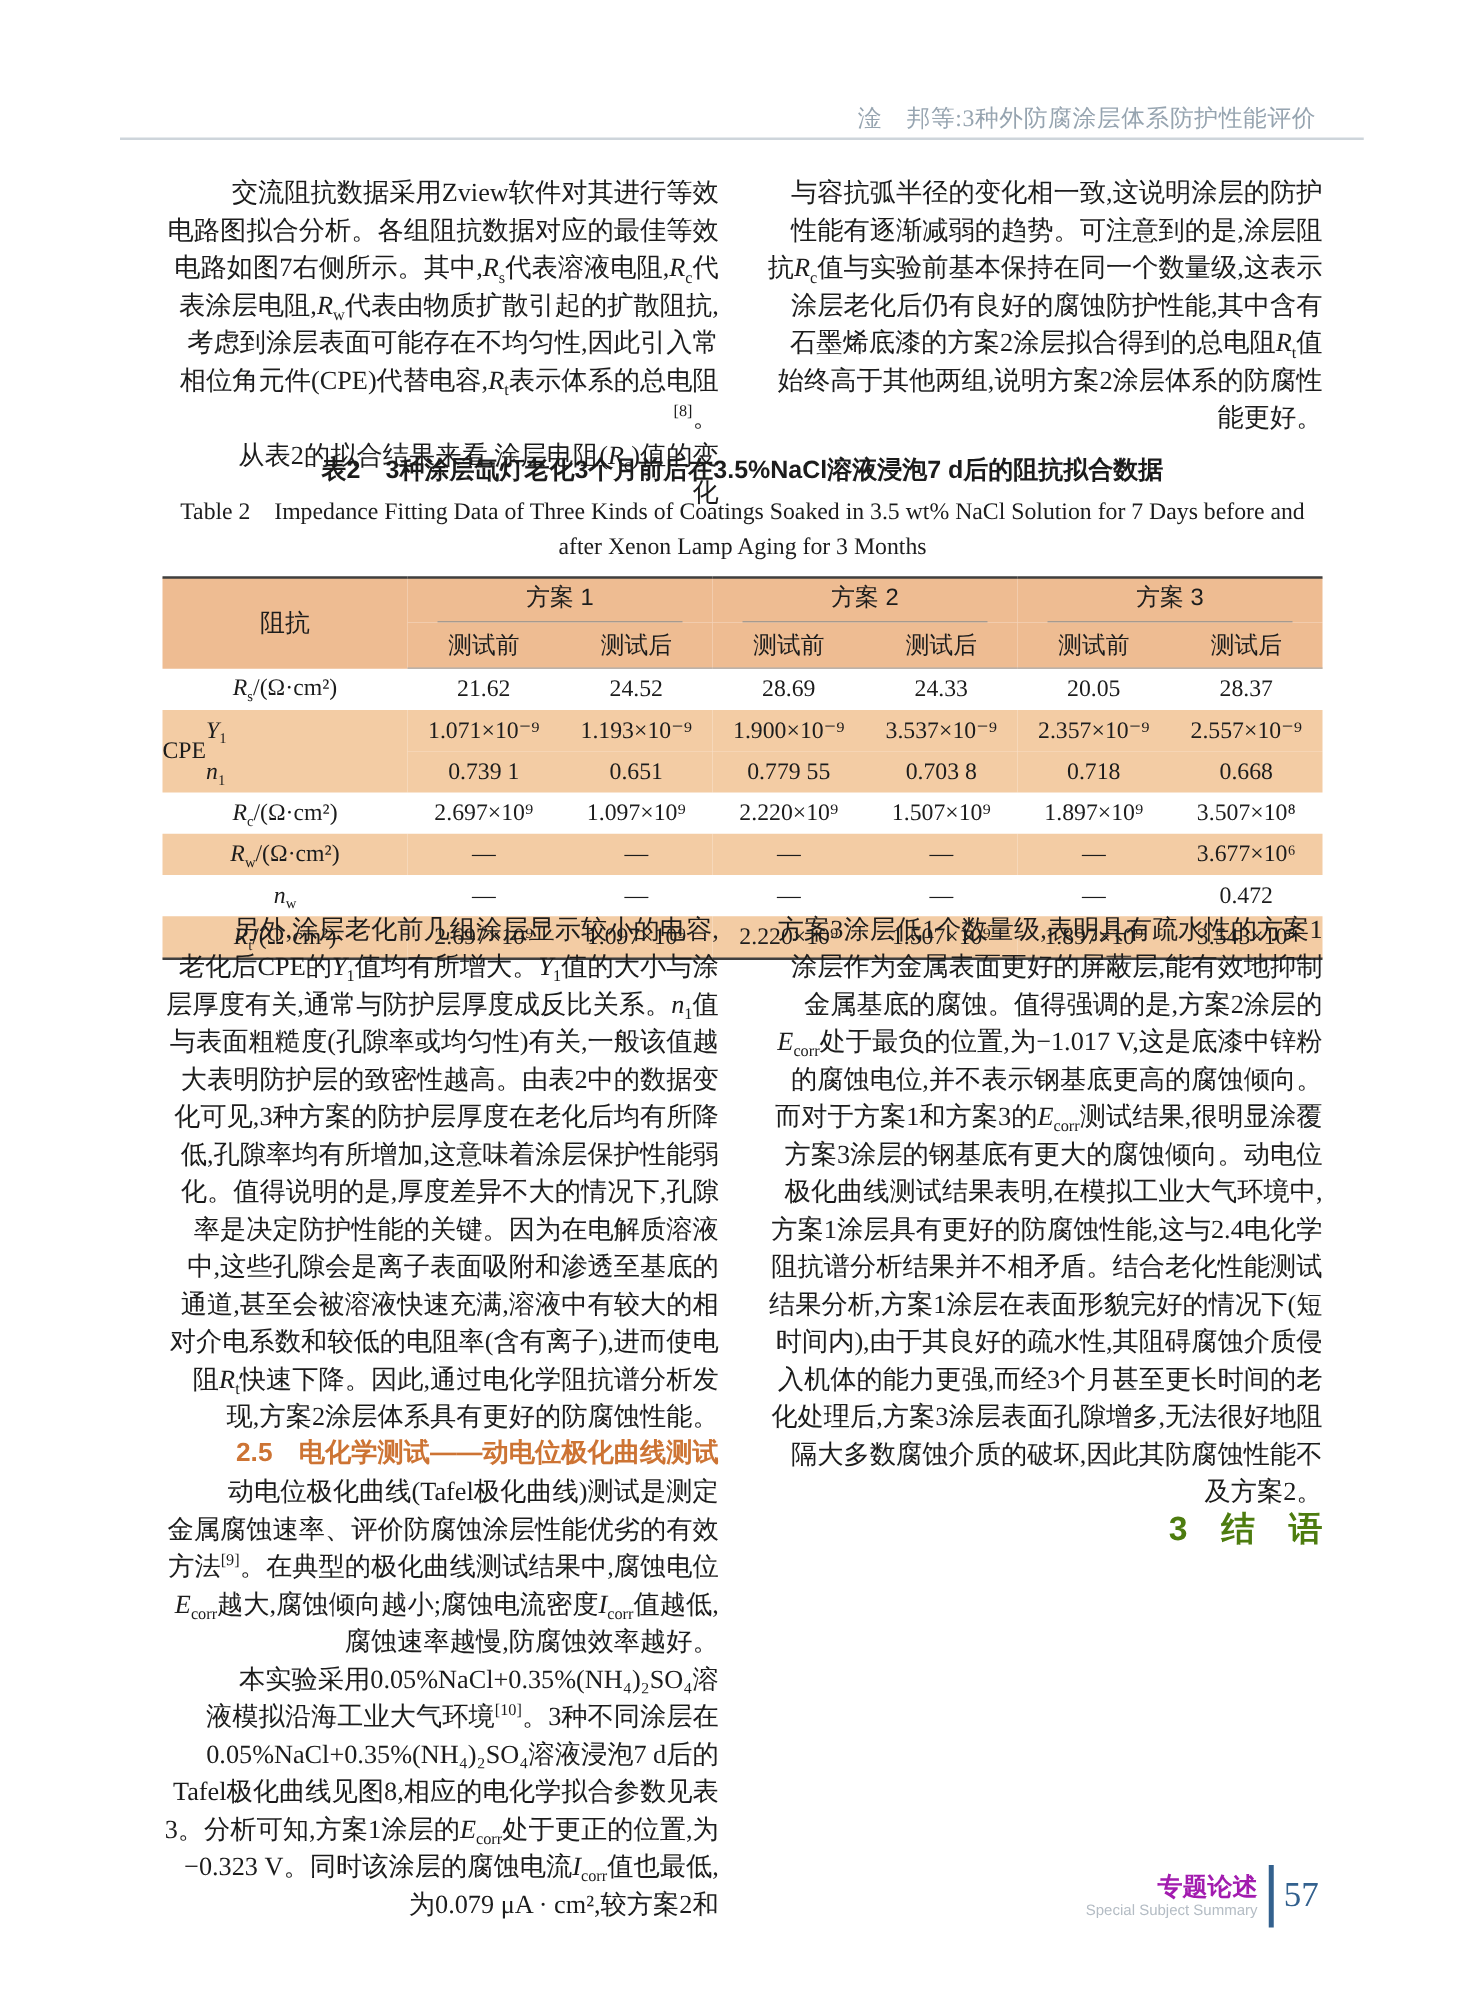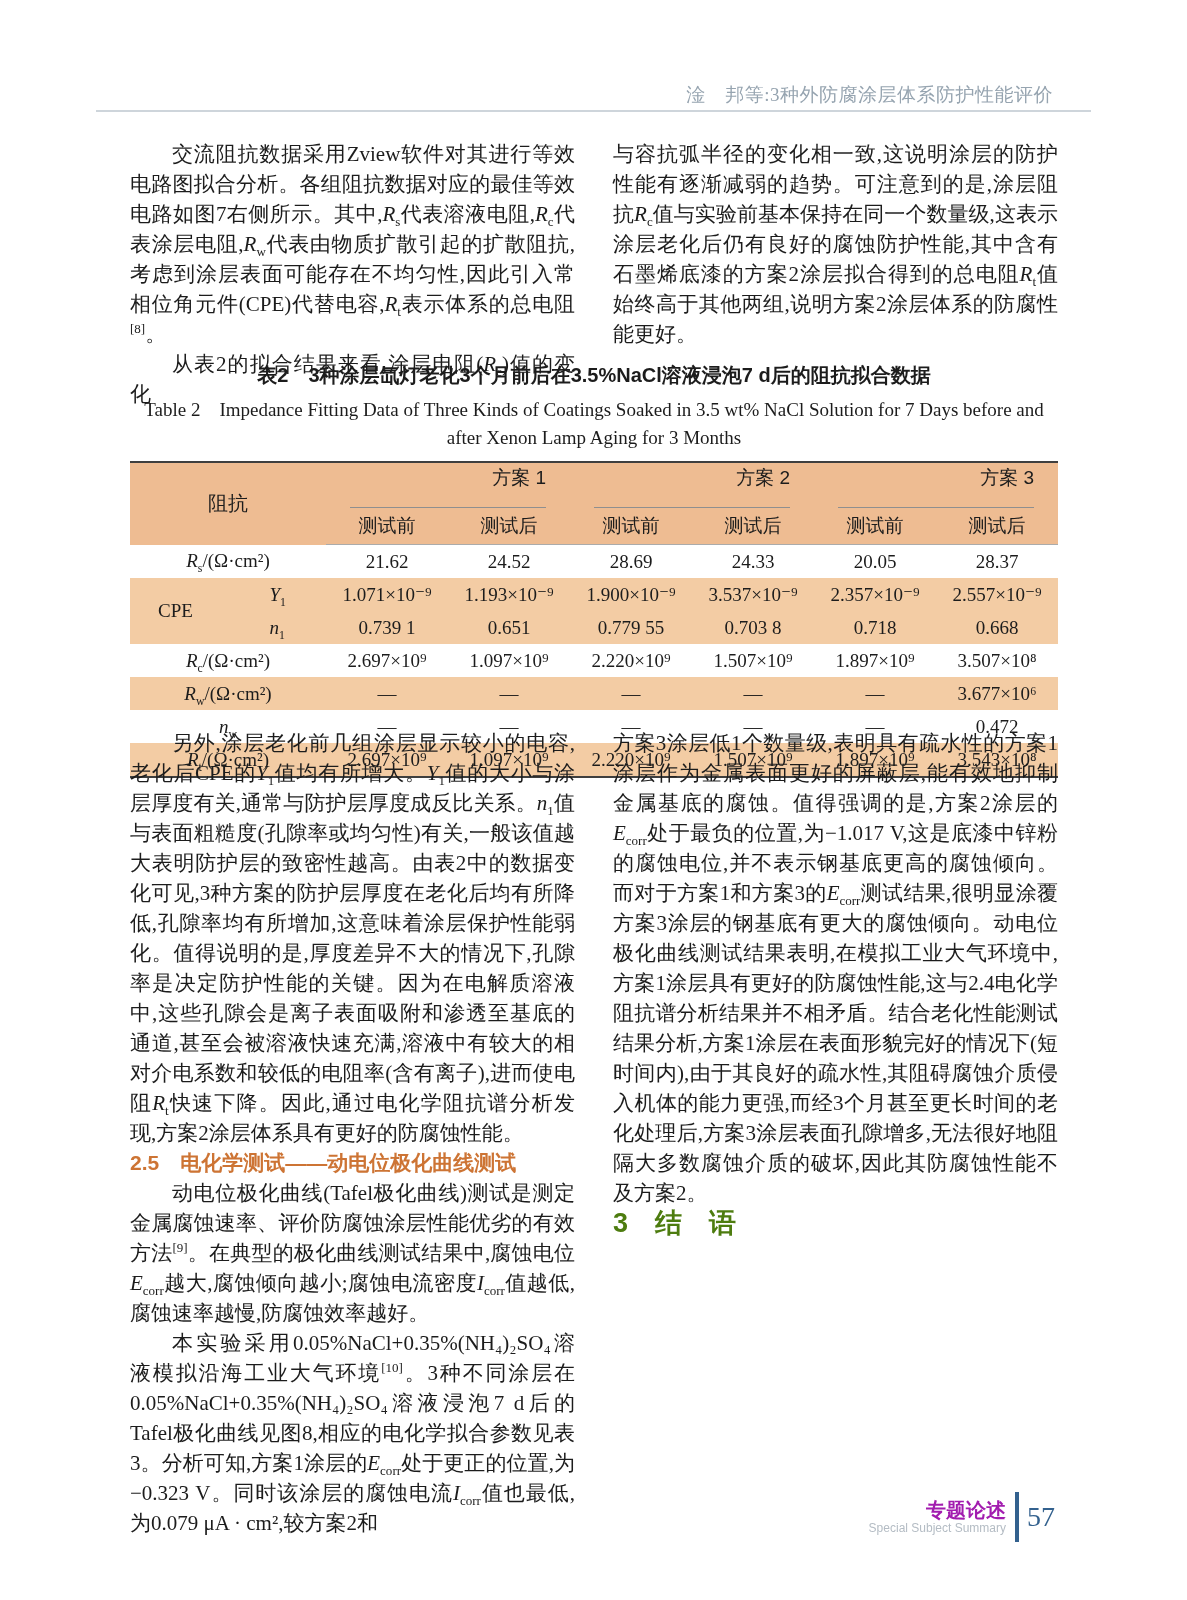--- a/index.html
+++ b/index.html
@@ -8,21 +8,21 @@
 
   
   .running-head{position:absolute;top:82px;right:134px;font-size:19px;letter-spacing:.5px;color:#96a4b0;text-align:center;}
   .head-rule{position:absolute;top:110px;left:96px;width:995px;border-top:2px solid #ced5db;}
 
   
   .two-col{position:absolute;left:130px;width:928px;display:flex;gap:38px;}
   .top-section{top:139px;}
   .bottom-section{top:728px;}
   .col{width:445px;text-align:justify;font-size:21px;line-height:30px;}
-  .col p{margin:0;}
+  .col p{margin:0;text-align:right;}
   p.ind{text-indent:2em;}
   sub,sup{font-size:.62em;line-height:0;}
   i{font-style:italic;}
 
   
   .h-sub{font-family:"Liberation Sans","DejaVu Sans",sans-serif;font-weight:bold;
          font-size:21px;color:#cd7434;margin:3px 0;text-align:left;}
   .h-main{font-family:"Liberation Sans","DejaVu Sans",sans-serif;font-weight:bold;
           font-size:27px;color:#4d7c0f;margin:22px 0 12px;text-align:left;}
 
@@ -32,27 +32,27 @@
           font-weight:bold;font-size:20px;margin:0 0 7px;}
   .cap-en{text-align:center;font-family:"Liberation Serif","DejaVu Serif",serif;
           font-weight:normal;font-size:19px;line-height:28px;margin:0 0 9px;}
   table.impedance{width:100%;border-collapse:collapse;font-size:19px;}
   table.impedance thead{border-top:2px solid #3f3f3f;}
   table.impedance tbody{border-bottom:2px solid #3f3f3f;}
   table.impedance th{background:#eebc92;font-family:"Liberation Sans","DejaVu Sans",sans-serif;
           font-weight:normal;font-size:19px;text-align:center;padding:0;}
   table.impedance th.imp{font-size:20px;}
   th.scheme-cell{vertical-align:bottom;padding-top:8px;}
-  .scheme{display:block;margin:0 24px;padding:2px 0 16px;border-bottom:1px solid #8f8f8f;text-align:right;}
+  .scheme{display:block;margin:0 24px;padding:2px 0 6px;border-bottom:1px solid #8f8f8f;}
   th.sub{height:36px;border-bottom:1px solid #ababab;}
   table.impedance td{height:33px;text-align:center;padding:0;}
   tr.stripe td{background:#f3cca4;}
   td.lbl{text-align:left;padding-left:16px;}
-  .cpe-wrap{display:flex;align-items:center;justify-content:space-between;
-            padding-left:28px;padding-right:40px;height:66px;}
+  .cpe-wrap{display:flex;align-items:center;justify-content:flex-start;
+            padding-left:0;padding-right:40px;height:66px;}
   .cpe-subs{display:flex;flex-direction:column;line-height:33px;text-align:left;}
 
   
   .footer{position:absolute;top:1492px;right:132px;display:flex;align-items:center;}
   .footer-text{text-align:right;margin-right:9px;}
   .f-cn{font-family:"Liberation Sans","DejaVu Sans",sans-serif;font-weight:bold;
         font-size:20px;color:#a21caf;line-height:22px;}
   .f-en{font-family:"Liberation Sans","DejaVu Sans",sans-serif;font-size:12px;
         color:#b4bcc4;line-height:15px;}
   .f-bar{width:4px;height:50px;background:#33618e;margin-right:8px;}

